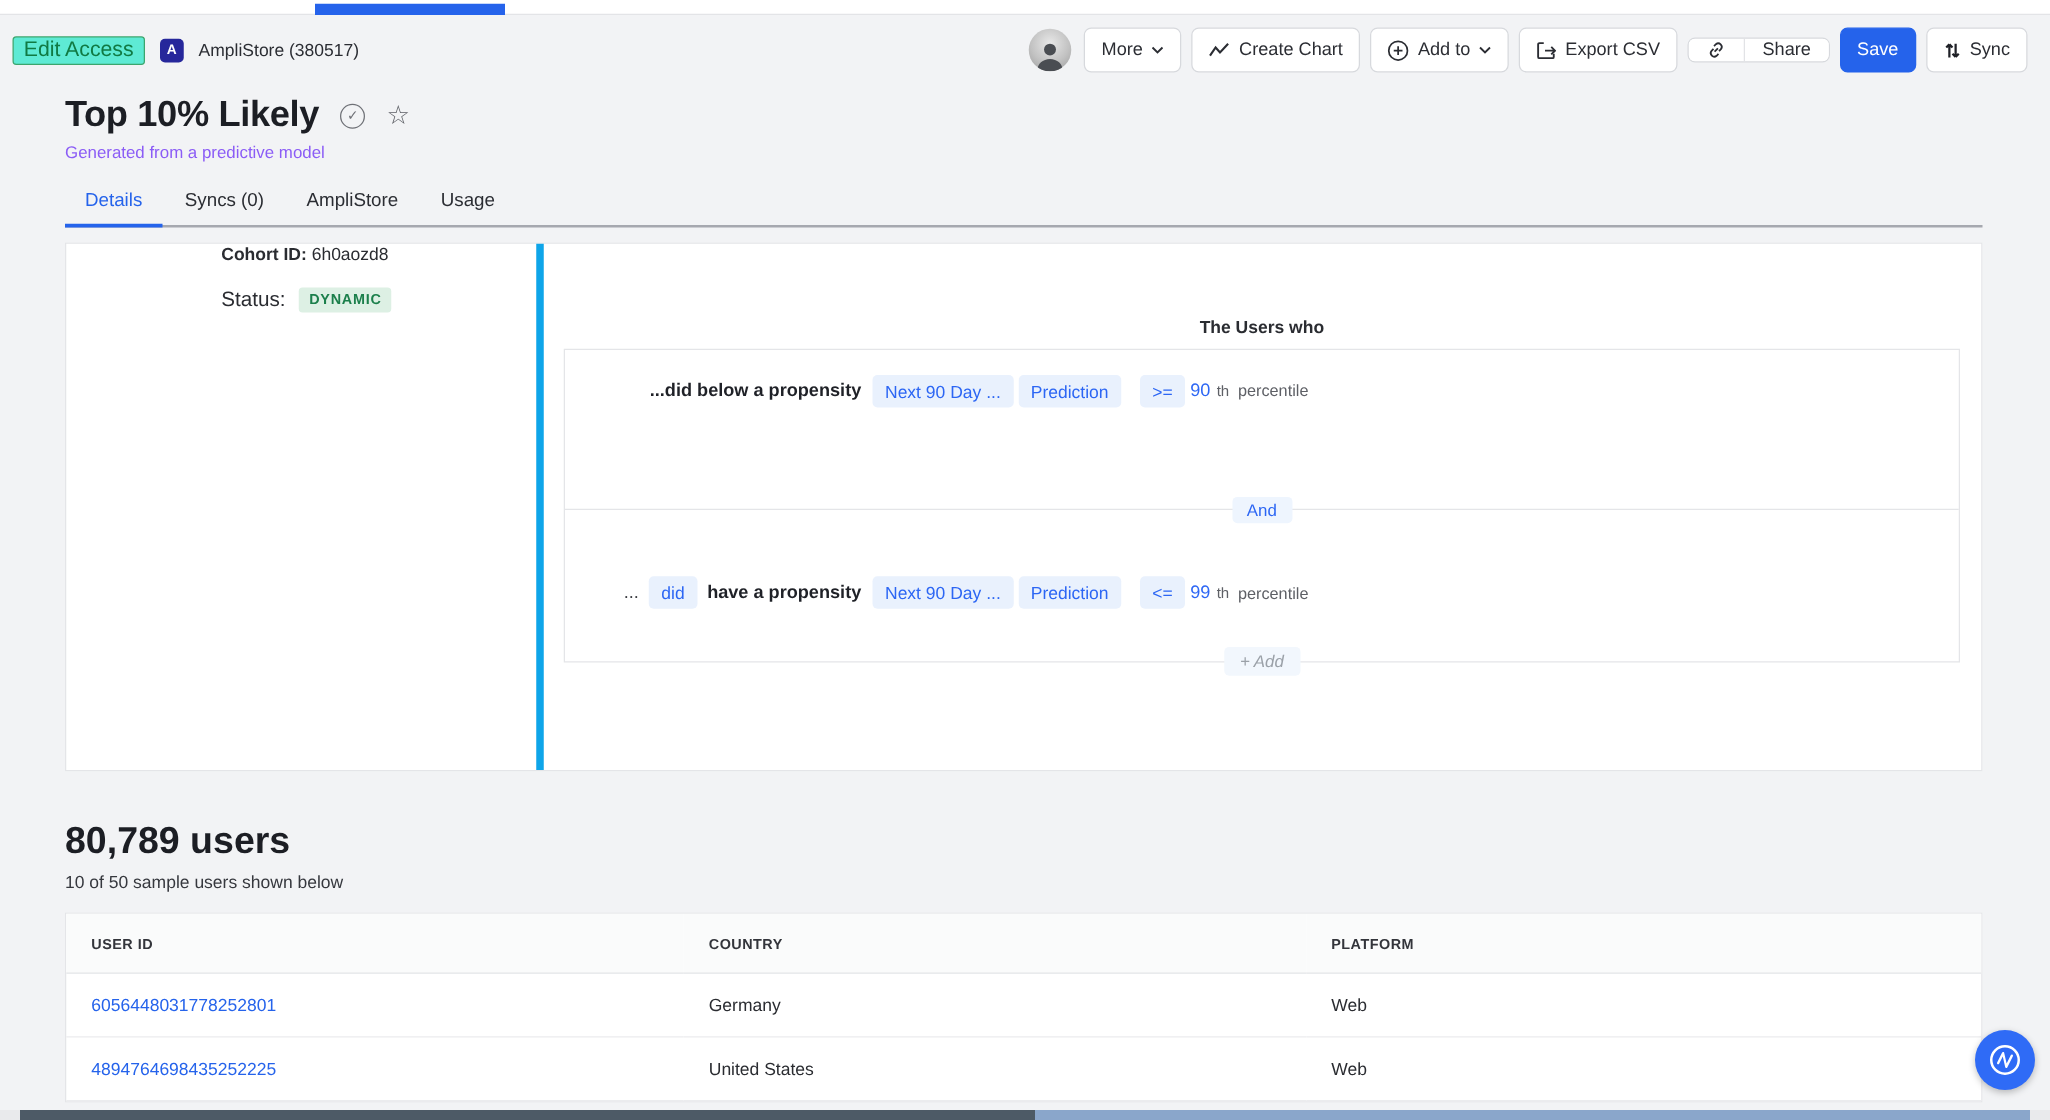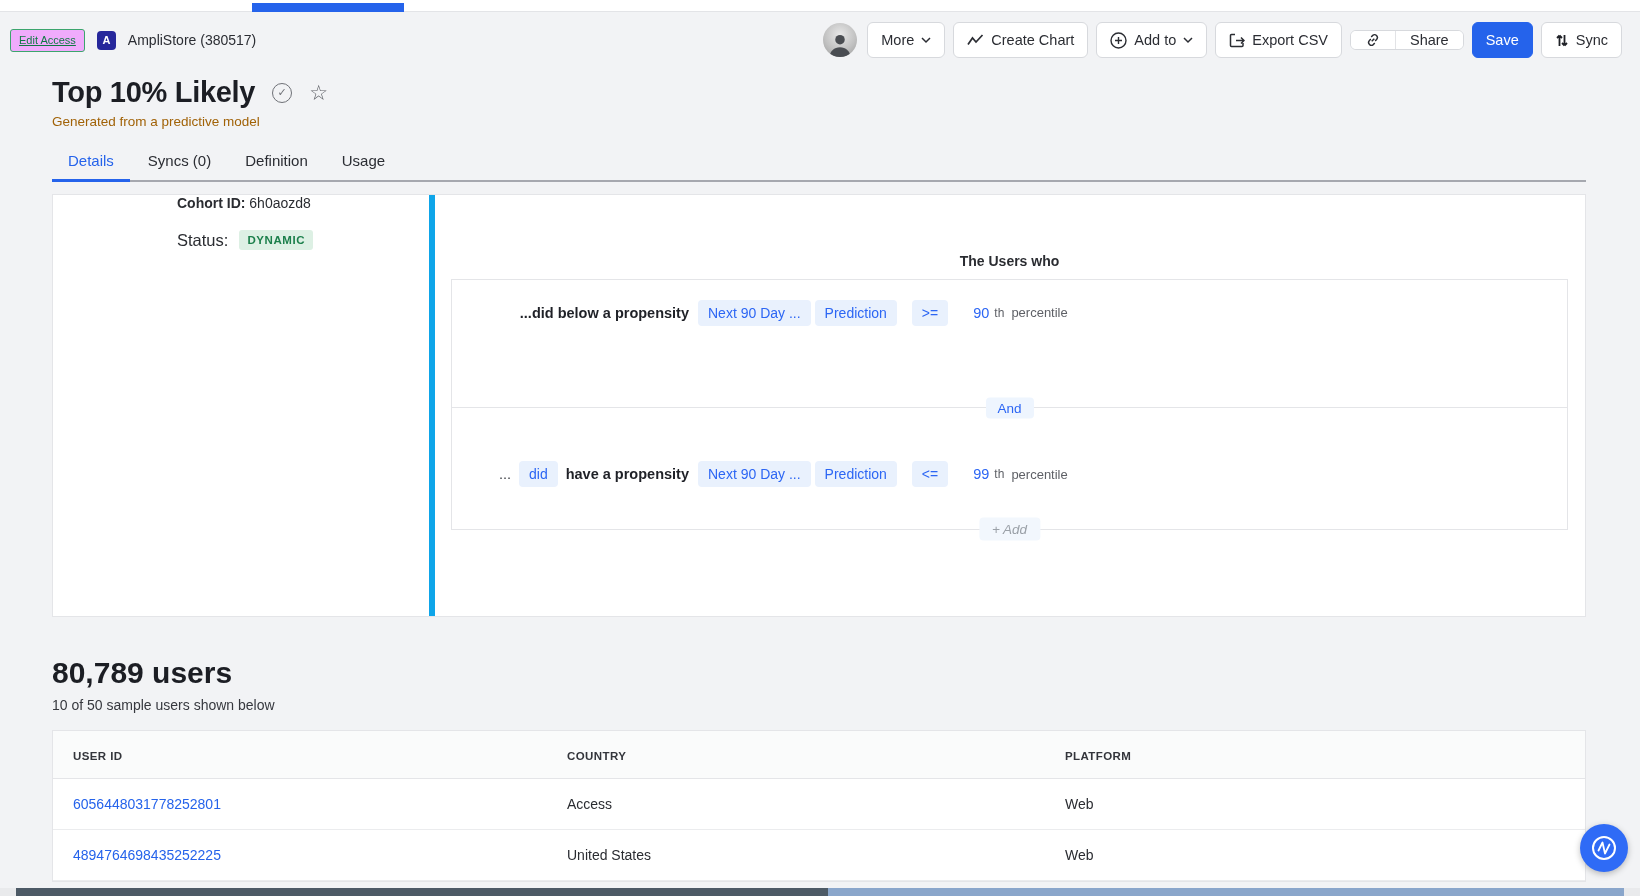--- a/index.html
+++ b/index.html
@@ -17,22 +17,22 @@
   }
   
   .browser-strip { position: relative; height: 12px; background: #ffffff; border-bottom: 1px solid #e3e4e7; }
   .tab-indicator { position: absolute; left: 252px; top: 3px; width: 152px; height: 9px; background: #2563eb; }
 
   
   .header { display: flex; align-items: center; justify-content: space-between; height: 56px; padding: 0 18px 0 10px; }
   .header-left { display: flex; align-items: center; gap: 12px; }
   .access-badge {
     display: inline-flex; align-items: center; height: 23px; padding: 0 8px;
-    border: 1px solid #3ca56d; border-radius: 3px; background: #f0abfc;
-    color: #107a43; font-size: 11px; font-weight: 400; cursor: pointer; text-decoration: underline;
+    border: 1px solid #3ca56d; border-radius: 3px; background: #5eead4;
+    color: #107a43; font-size: 17px; font-weight: 400; cursor: pointer;
   }
   .ws-avatar {
     width: 19px; height: 19px; border-radius: 4px; background: #26279b; color: #fff;
     display: inline-flex; align-items: center; justify-content: center;
     font-size: 11px; font-weight: 700; cursor: pointer;
   }
   .ws-name { font-size: 14px; color: #2b2d33; cursor: pointer; }
 
   .header-right { display: flex; align-items: center; gap: 8px; }
   .user-avatar {
@@ -58,21 +58,21 @@
   
   .title-block { padding: 8px 0 0 52px; }
   .title-row { display: flex; align-items: center; gap: 17px; }
   .page-title { margin: 0; font-size: 29px; font-weight: 700; letter-spacing: -0.3px; color: #1c1e24; }
   .check-icon {
     width: 20px; height: 20px; border: 1.6px solid #6f7177; border-radius: 50%;
     display: inline-flex; align-items: center; justify-content: center;
     font-size: 11px; color: #6f7177; cursor: pointer;
   }
   .star-icon { font-size: 21px; color: #5f6167; line-height: 1; cursor: pointer; }
-  .page-subtitle { margin-top: 5px; font-size: 13.5px; color: #a16207; }
+  .page-subtitle { margin-top: 5px; font-size: 13.5px; color: #8b5cf6; }
 
   
   .tabs { display: flex; gap: 2px; margin: 17px 54px 0 52px; border-bottom: 2px solid #a6a8af; }
   .tab { padding: 6px 16px 11px; font-size: 15px; color: #2b2d33; cursor: pointer; position: relative; }
   .tab.active { color: #2563eb; }
   .tab.active::after { content: ""; position: absolute; left: 0; right: 0; bottom: -2px; height: 3px; background: #2563eb; }
 
   
   .section-title { margin: 17px 0 0 52px; font-size: 20px; font-weight: 700; color: #1c1e24; }
   .card { background: #ffffff; border: 1px solid #e4e5e8; }
@@ -94,21 +94,21 @@
   .cond-row.row2 { height: 122px; padding-top: 10px; }
   .lead-zone { width: 237px; display: flex; justify-content: flex-end; align-items: center; gap: 8px; flex: 0 0 auto; }
   .lead-text { font-size: 14.5px; font-weight: 700; color: #1f2127; white-space: nowrap; }
   .row-dots { font-size: 14.5px; color: #3a3c42; }
   .pillgroup { display: flex; align-items: center; gap: 4px; margin-left: 9px; }
   .pill {
     background: #e9f1fd; color: #2c66f4; font-size: 14px;
     padding: 5px 10px; border-radius: 4px; white-space: nowrap; cursor: pointer;
   }
   .op-pill { margin-left: 15px; }
-  .val-num { margin-left: 25px; color: #2c66f4; font-size: 14.5px; cursor: pointer; }
+  .val-num { margin-left: 4px; color: #2c66f4; font-size: 14.5px; cursor: pointer; }
   .unit-th { margin-left: 5px; font-size: 12px; color: #5e6066; }
   .unit-pct { margin-left: 7px; font-size: 13px; color: #5e6066; }
   .and-pill {
     position: absolute; top: 128px; left: 50%; transform: translate(-50%, -50%);
     background: #eef5fe; color: #2c66f4; font-size: 13.5px;
     padding: 3px 12px; border-radius: 4px; cursor: pointer;
   }
   .add-pill {
     position: absolute; bottom: 0; left: 50%; transform: translate(-50%, 50%);
     background: #f2f7fd; color: #9ba1a8; font-size: 13.5px; font-style: italic;
@@ -221,21 +221,21 @@
       <h1 class="page-title">Top 10% Likely</h1>
       <span class="check-icon">✓</span>
       <span class="star-icon">☆</span>
     </div>
     <div class="page-subtitle">Generated from a predictive model</div>
   </div>
 
   <div class="tabs">
     <div class="tab active">Details</div>
     <div class="tab">Syncs (0)</div>
-    <div class="tab">Definition</div>
+    <div class="tab">AmpliStore</div>
     <div class="tab">Usage</div>
   </div>
 
 
   <div class="card cohort-card">
     <div class="cohort-left">
       <div class="id-line">
         <span class="id-label">Cohort ID:</span>
         <span>6h0aozd8</span>
       </div>
@@ -293,21 +293,21 @@
       <thead>
         <tr>
           <th>USER ID</th>
           <th>COUNTRY</th>
           <th>PLATFORM</th>
         </tr>
       </thead>
       <tbody>
         <tr>
           <td><a class="uid-link">6056448031778252801</a></td>
-          <td>Access</td>
+          <td>Germany</td>
           <td>Web</td>
         </tr>
         <tr>
           <td><a class="uid-link">4894764698435252225</a></td>
           <td>United States</td>
           <td>Web</td>
         </tr>
       </tbody>
     </table>
   </div>

